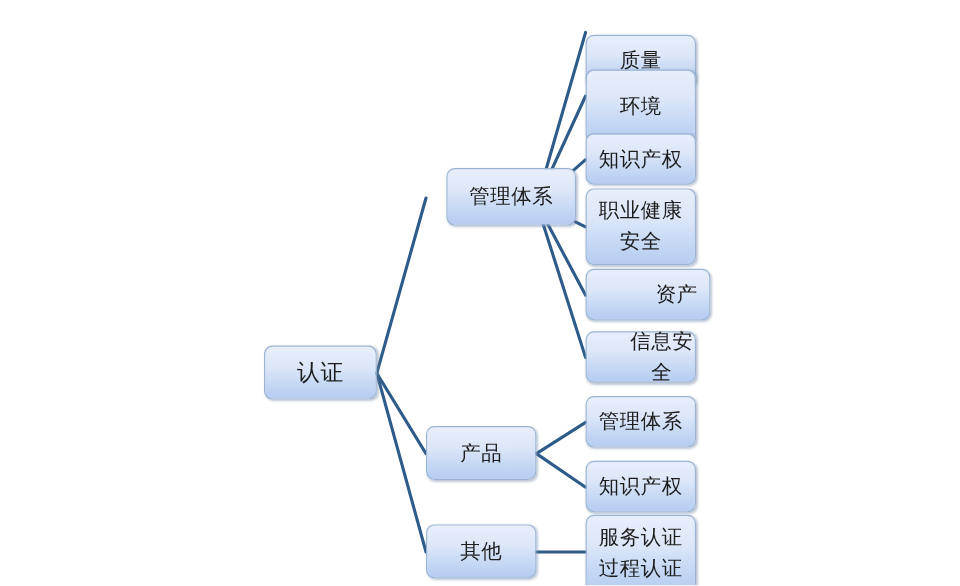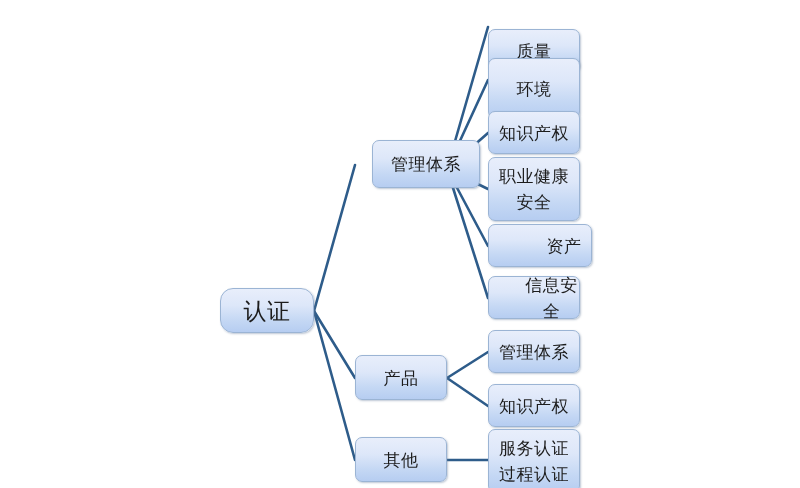--- a/index.html
+++ b/index.html
@@ -35,22 +35,21 @@
     background: linear-gradient(to bottom, #e8eefb 0%, #dde7f9 38%, #c5d8f4 72%, #b6cdf1 100%);
     box-shadow: 1px 1px 2px rgba(110,130,160,0.45);
     color: #1c1c1c;
     font-size: 17px;
     line-height: 26px;
     letter-spacing: 0.5px;
     white-space: pre-line;
     z-index: 2;
   }
   .node.root {
-    font-size: 23px;
-    border-radius: 13px;
+    font-size: 19px;
   }
 </style>
 </head>
 <body>
 
 <div id="canvas">
   <svg id="edges" viewBox="0 0 800 488" xmlns="http://www.w3.org/2000/svg">
       <line x1="314" y1="311" x2="355" y2="165" stroke="#2e5c8a" stroke-width="2.6" stroke-linecap="round"></line>
       <line x1="314" y1="311" x2="355" y2="378" stroke="#2e5c8a" stroke-width="2.6" stroke-linecap="round"></line>
       <line x1="314" y1="311" x2="355" y2="460" stroke="#2e5c8a" stroke-width="2.6" stroke-linecap="round"></line>

